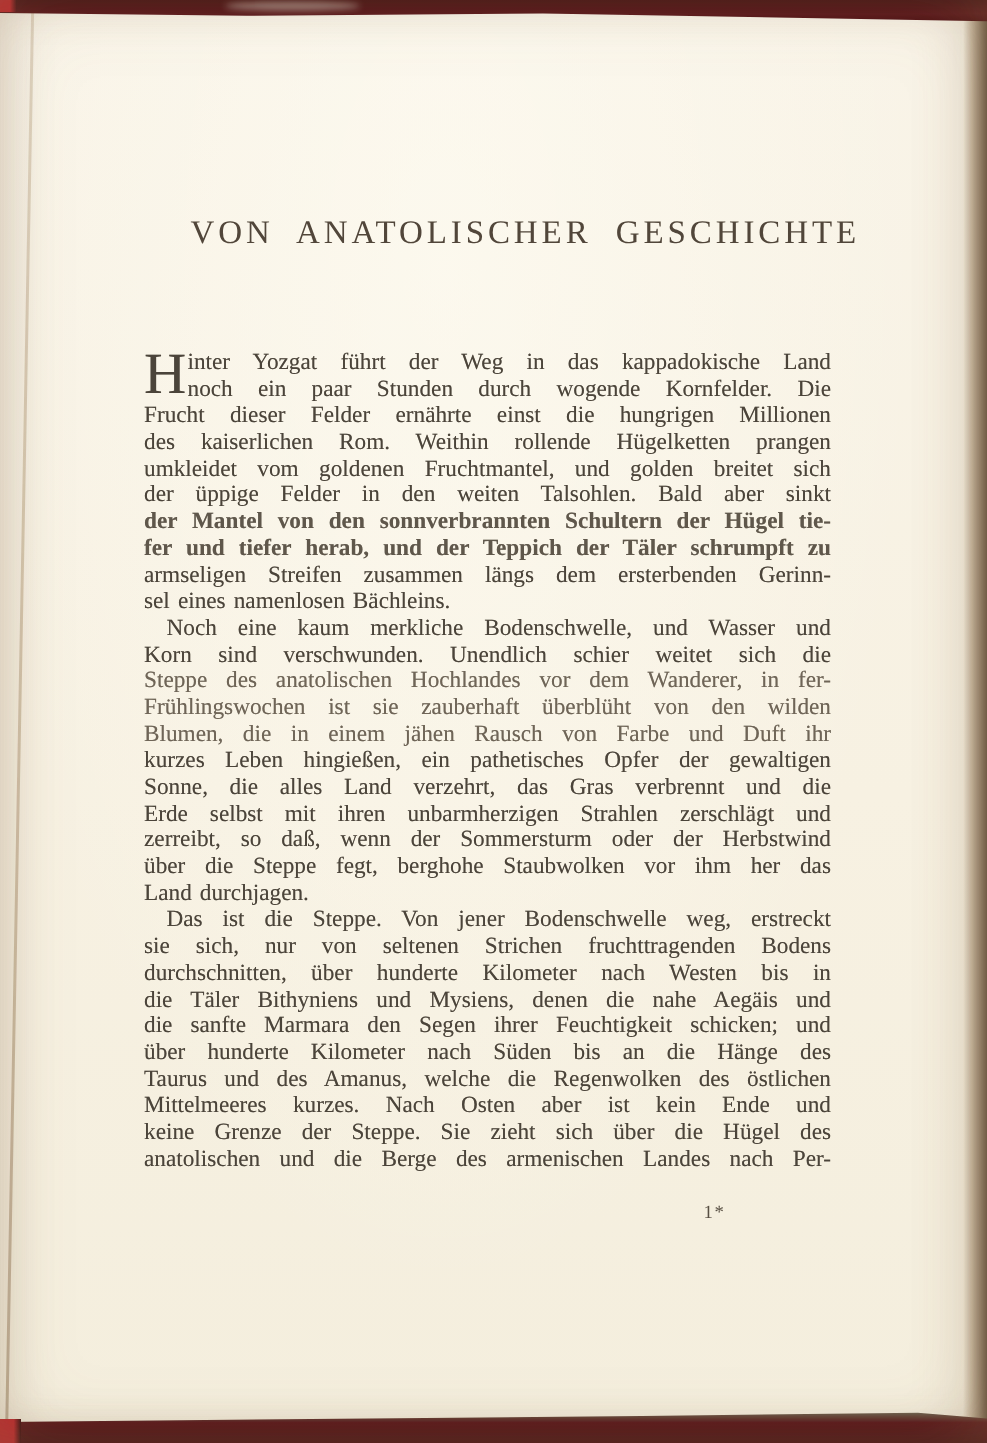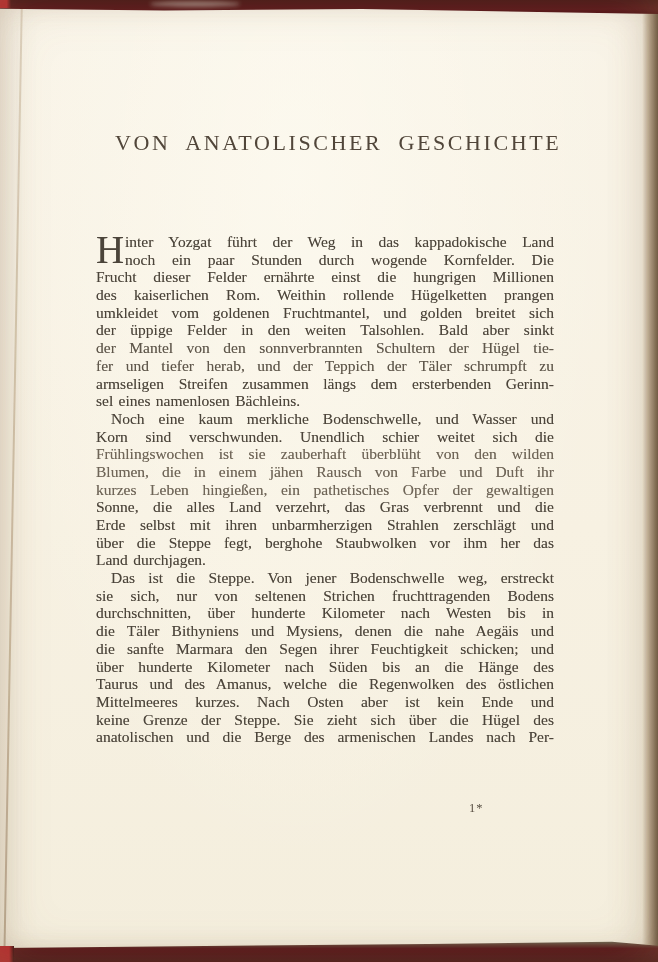--- a/index.html
+++ b/index.html
@@ -35,21 +35,21 @@
     background: linear-gradient(to right,
       rgba(196,180,156,0) 0%,
       rgba(196,180,156,0.85) 35%,
       #a2907a 65%,
       #7e6c57 88%,
       #6e5c48 100%);
   }
   .title {
     position: absolute;
     left: 111px; top: 126px;
-    margin: 4px;
+    margin: 16px;
     font-size: 22px;
     font-weight: normal;
     letter-spacing: 2.6px;
     word-spacing: 8px;
     color: #51463a;
     white-space: nowrap;
     text-align: center;
   }
   .text-block {
     position: absolute;
@@ -73,21 +73,21 @@
   .dropcap {
     float: left;
     width: 23px;
     height: 33px;
     margin: 1px 6px 0 0;
     font-size: 39px;
     line-height: 31px;
     color: #4b443a;
   }
   
-  .para1 div:nth-of-type(7), .para1 div:nth-of-type(8) { color: #5f574b; }
+  .para1 div:nth-of-type(7), .para1 div:nth-of-type(8) { color: #5f574b; font-weight: bold; }
   .para2 div:nth-child(3), .para2 div:nth-child(4), .para2 div:nth-child(5) { color: #6f6557; }
   .signature {
     position: absolute;
     left: 469px; top: 801px;
     font-size: 12.5px;
     letter-spacing: 1px;
     color: #574e42;
   }
   .top-band {
     position: absolute;
@@ -160,25 +160,27 @@
           <div class="line">umkleidet vom goldenen Fruchtmantel, und golden breitet sich</div>
           <div class="line">der üppige Felder in den weiten Talsohlen. Bald aber sinkt</div>
           <div class="line">der Mantel von den sonnverbrannten Schultern der Hügel tie-</div>
           <div class="line">fer und tiefer herab, und der Teppich der Täler schrumpft zu</div>
           <div class="line">armseligen Streifen zusammen längs dem ersterbenden Gerinn-</div>
           <div class="line last">sel eines namenlosen Bächleins.</div>
         </div>
       <div class="para para2">
           <div class="line indented">Noch eine kaum merkliche Bodenschwelle, und Wasser und</div>
           <div class="line">Korn sind verschwunden. Unendlich schier weitet sich die</div>
+          <div class="line">Steppe des anatolischen Hochlandes vor dem Wanderer, in fer-</div>
           <div class="line">Frühlingswochen ist sie zauberhaft überblüht von den wilden</div>
           <div class="line">Blumen, die in einem jähen Rausch von Farbe und Duft ihr</div>
           <div class="line">kurzes Leben hingießen, ein pathetisches Opfer der gewaltigen</div>
           <div class="line">Sonne, die alles Land verzehrt, das Gras verbrennt und die</div>
           <div class="line">Erde selbst mit ihren unbarmherzigen Strahlen zerschlägt und</div>
+          <div class="line">zerreibt, so daß, wenn der Sommersturm oder der Herbstwind</div>
           <div class="line">über die Steppe fegt, berghohe Staubwolken vor ihm her das</div>
           <div class="line last">Land durchjagen.</div>
         </div>
       <div class="para para3">
           <div class="line indented">Das ist die Steppe. Von jener Bodenschwelle weg, erstreckt</div>
           <div class="line">sie sich, nur von seltenen Strichen fruchttragenden Bodens</div>
           <div class="line">durchschnitten, über hunderte Kilometer nach Westen bis in</div>
           <div class="line">die Täler Bithyniens und Mysiens, denen die nahe Aegäis und</div>
           <div class="line">die sanfte Marmara den Segen ihrer Feuchtigkeit schicken; und</div>
           <div class="line">über hunderte Kilometer nach Süden bis an die Hänge des</div>

